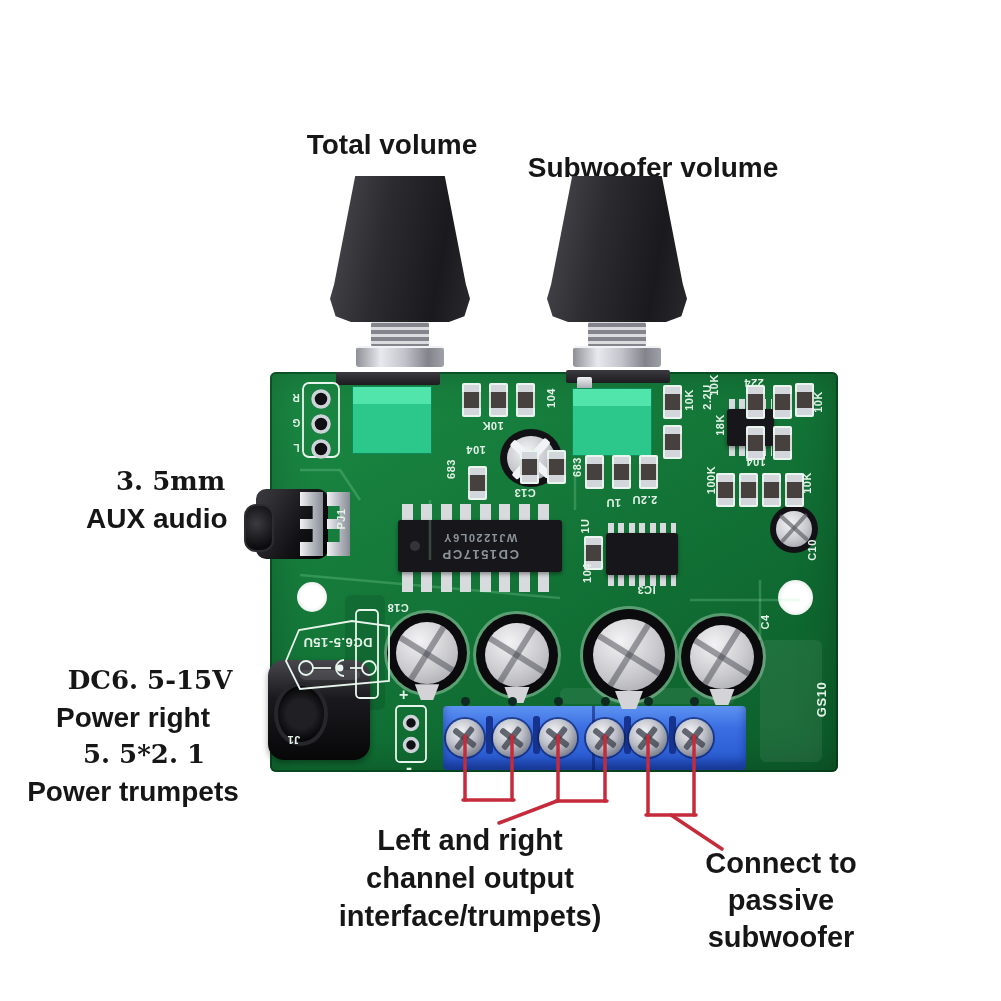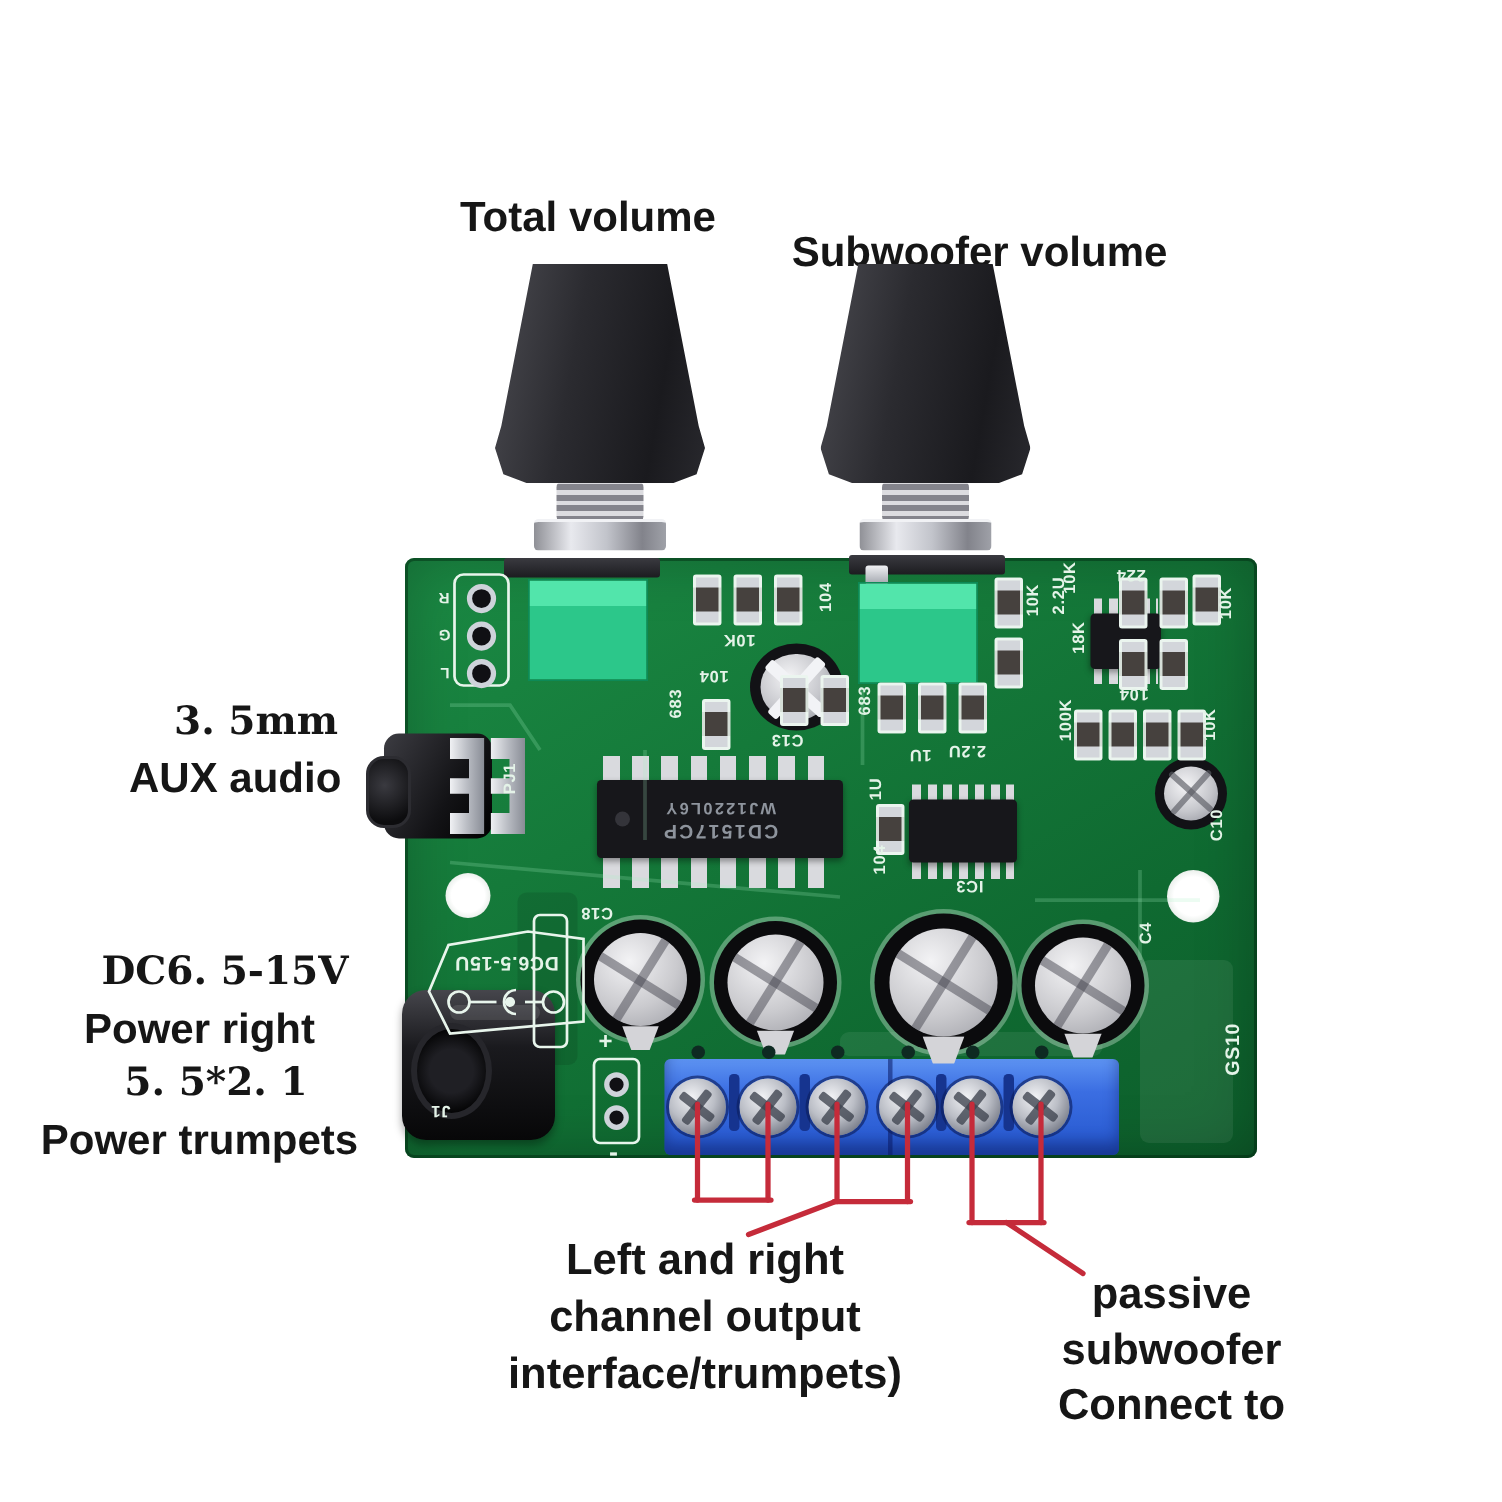--- a/index.html
+++ b/index.html
@@ -114,35 +114,35 @@
 
   <div class="lbl ctr" style="left:392px;top:128px;">Total volume</div>
   <div class="lbl ctr" style="left:641px;top:151px;margin-left:12px;">Subwoofer volume</div>
 
   <div class="blk" style="left:86px;top:449px;margin-top:14px;">
     <div class="serif" style="margin-left:30px;">3. 5mm</div>
     <div>AUX audio</div>
   </div>
 
   <div class="blk" style="left:22px;top:630px;width:222px;text-align:center;">
-    <div class="serif" style="margin-left:34px;">DC6. 5-15V</div>
+    <div class="serif" style="margin-left:34px;margin-top:32px;">DC6. 5-15V</div>
     <div>Power right</div>
     <div class="serif" style="margin-left:22px;">5. 5*2. 1</div>
     <div>Power trumpets</div>
   </div>
 
   <div class="blk ctr" style="left:470px;top:821px;text-align:center;font-size:29px;">
     <div style="line-height:38px;">Left and right</div>
     <div style="line-height:38px;">channel output</div>
     <div style="line-height:38px;">interface/trumpets)</div>
   </div>
 
   <div class="blk ctr" style="left:781px;top:845px;text-align:center;font-size:29px;">
+    <div style="line-height:37px;">Connect to</div>
     <div style="line-height:37px;">passive subwoofer</div>
-    <div style="line-height:37px;">Connect to</div>
   </div>
 
   <div class="board"></div>
 
   <div class="patch abs" style="left:760px;top:640px;width:62px;height:122px;"></div>
   <div class="patch abs" style="left:560px;top:688px;width:175px;height:16px;"></div>
   <div class="patch abs" style="left:345px;top:595px;width:40px;height:115px;background:rgba(0,0,0,.10);"></div>
 
   <svg class="overlay" width="1001" height="1001" style="z-index:5;">
 

